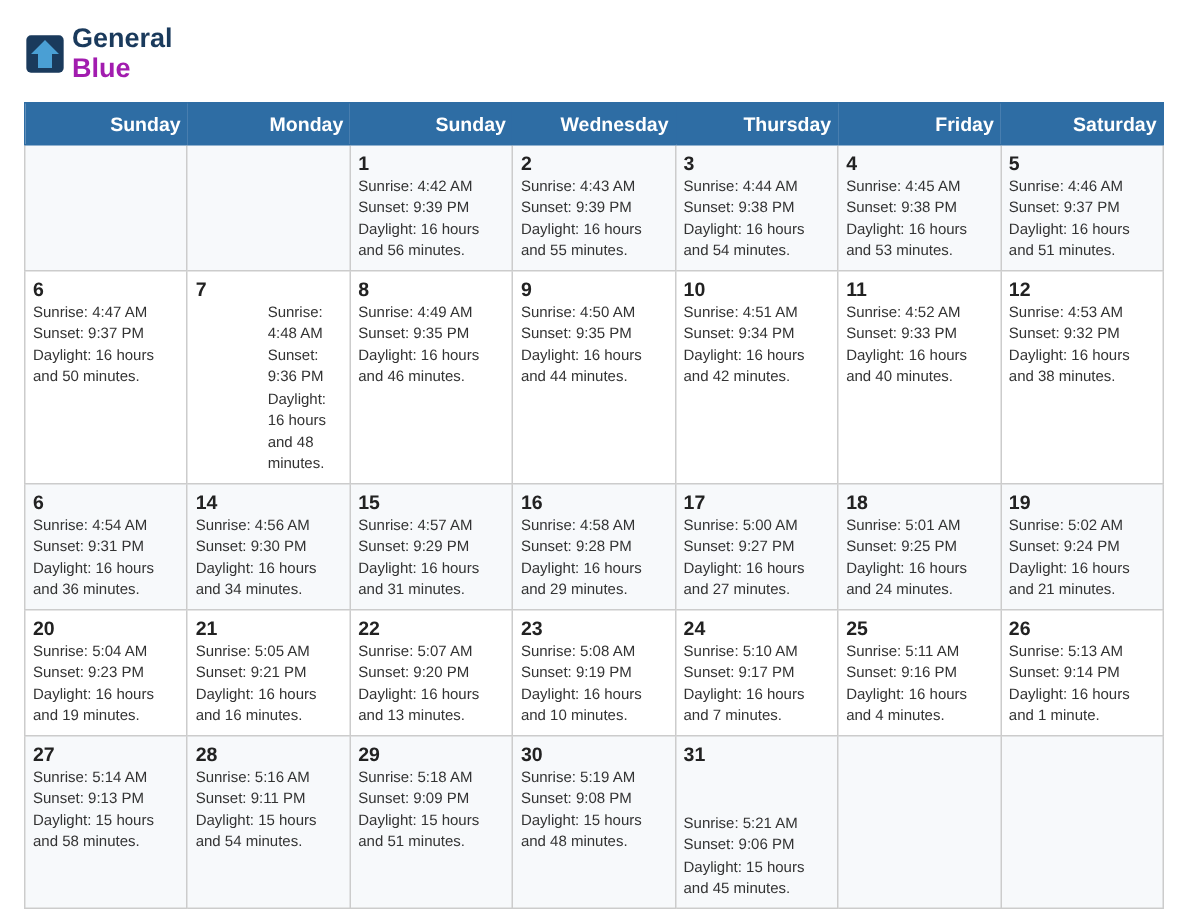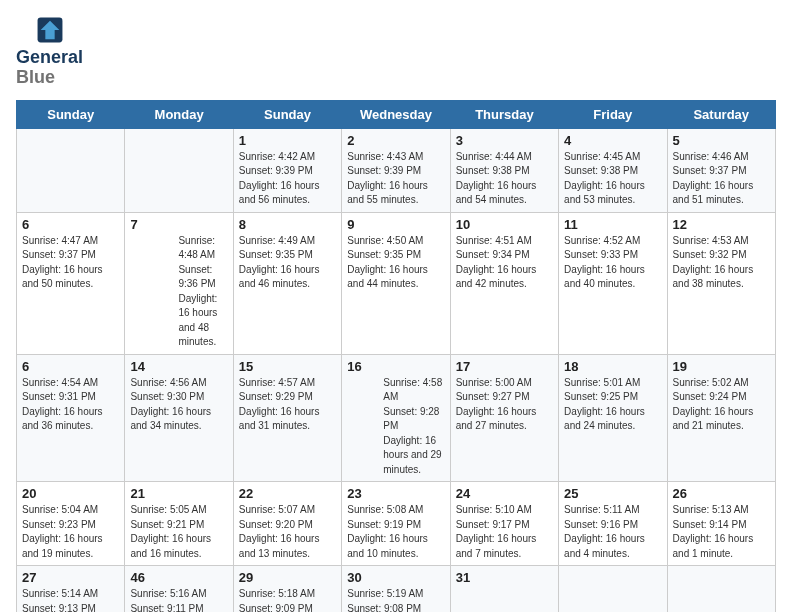--- a/index.html
+++ b/index.html
@@ -13,29 +13,28 @@
     .header {
       display: flex;
       justify-content: space-between;
       align-items: flex-start;
       margin-bottom: 12px;
     }
     .logo {
       display: flex;
       align-items: center;
       gap: 4px;
-      flex-direction: column;
     }
     .logo-text {
       font-size: 18px;
       font-weight: bold;
       color: #1a3a5c;
       line-height: 1.1;
     }
-    .logo-text span { color: #737373; }
+    .logo-text span { color: #a21caf; }
     .logo-icon {
       width: 28px;
       height: 28px;
     }
     .title-block { text-align: right; }
     .month-title {
       font-size: 42px;
       font-weight: bold;
       color: #1a3a5c;
       line-height: 1;
@@ -51,21 +50,21 @@
       table-layout: fixed;
     }
     thead tr {
       background-color: #2e6da4;
     }
     thead th {
       color: #fff;
       font-size: 13px;
       font-weight: bold;
       padding: 6px 4px;
-      text-align: center;
+      text-align: right;
       border: 1px solid #2e6da4;
     }
     tbody tr {
       background: #fff;
     }
     tbody tr:nth-child(odd) {
       background: #f7f9fb;
     }
     tbody td {
       border: 1px solid #ccc;
@@ -208,21 +207,21 @@
 Daylight: 16 hours and 34 minutes.</div>
         </td>
         <td>
           <span class="day-num">15</span>
           <div class="cell-text" style="white-space: pre-line;">Sunrise: 4:57 AM
 Sunset: 9:29 PM
 Daylight: 16 hours and 31 minutes.</div>
         </td>
         <td>
           <span class="day-num">16</span>
-          <div class="cell-text" style="white-space: pre-line; margin-left: 36px;">Sunrise: 4:58 AM
+          <div class="cell-text" style="white-space: pre-line;">Sunrise: 4:58 AM
 Sunset: 9:28 PM
 Daylight: 16 hours and 29 minutes.</div>
         </td>
         <td>
           <span class="day-num">17</span>
           <div class="cell-text" style="white-space: pre-line;">Sunrise: 5:00 AM
 Sunset: 9:27 PM
 Daylight: 16 hours and 27 minutes.</div>
         </td>
         <td>
@@ -283,21 +282,21 @@
         </td>
       </tr>
       <tr>
         <td>
           <span class="day-num">27</span>
           <div class="cell-text" style="white-space: pre-line;">Sunrise: 5:14 AM
 Sunset: 9:13 PM
 Daylight: 15 hours and 58 minutes.</div>
         </td>
         <td>
-          <span class="day-num">46</span>
+          <span class="day-num">28</span>
           <div class="cell-text" style="white-space: pre-line;">Sunrise: 5:16 AM
 Sunset: 9:11 PM
 Daylight: 15 hours and 54 minutes.</div>
         </td>
         <td>
           <span class="day-num">29</span>
           <div class="cell-text" style="white-space: pre-line;">Sunrise: 5:18 AM
 Sunset: 9:09 PM
 Daylight: 15 hours and 51 minutes.</div>
         </td>

